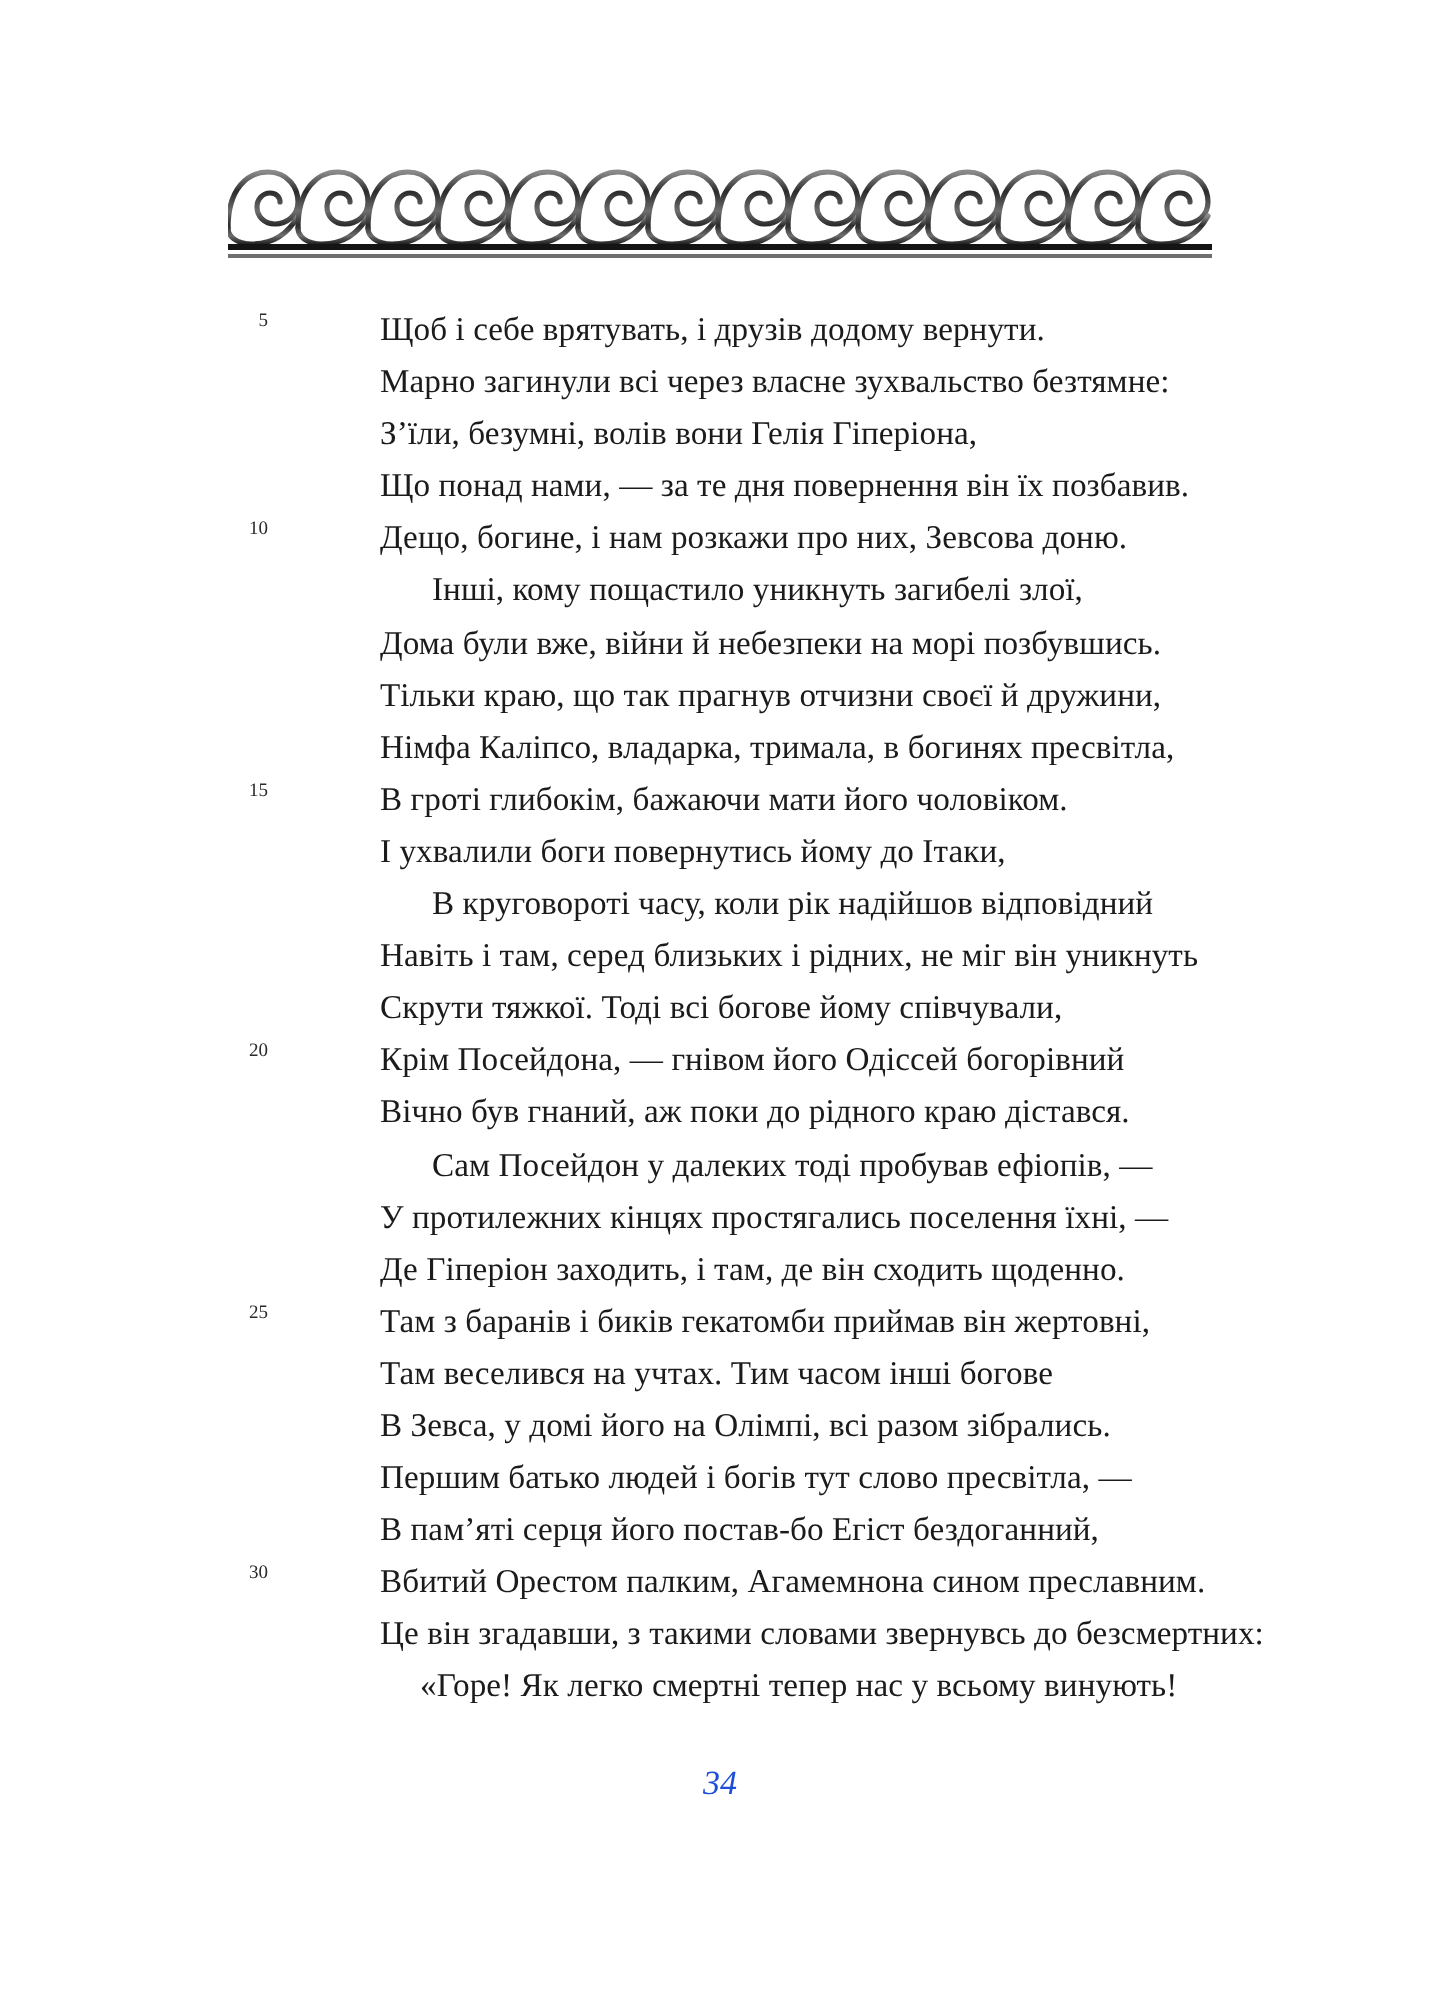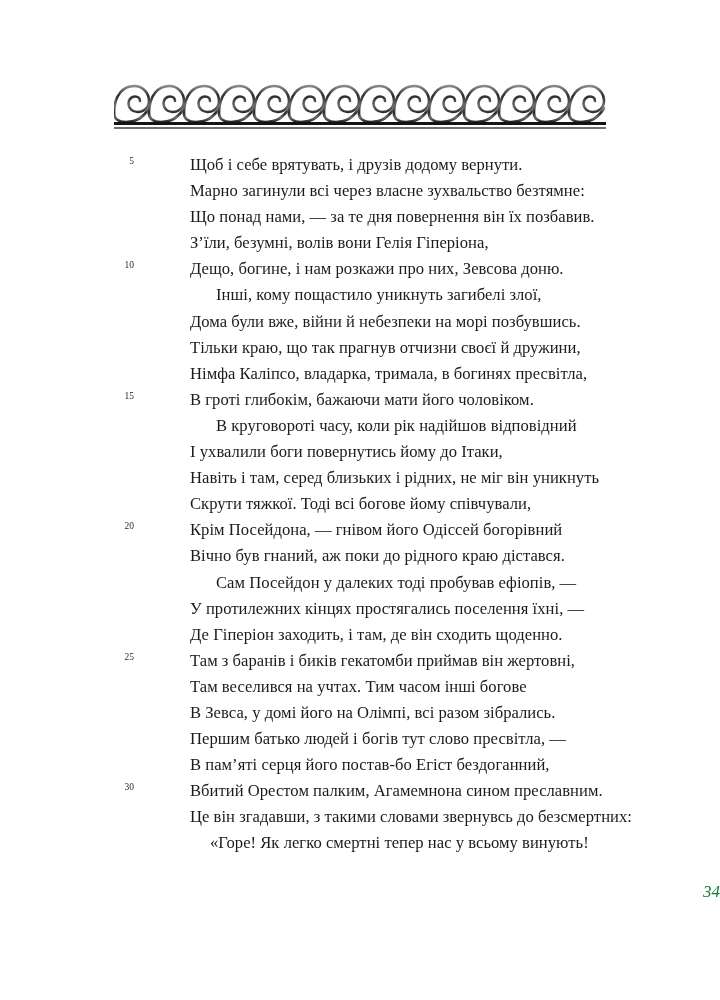--- a/index.html
+++ b/index.html
@@ -100,24 +100,24 @@
   .verse-line.quote-indent .line-text {
     left: 170px;
   }
 
   
   .folio {
     position: absolute;
     left: 0;
     top: 882px;
     width: 720px;
-    text-align: right;
+    text-align: center;
     font-size: 17px;
     font-style: italic;
-    color: #15803d;
+    color: #1d4ed8;
   }
 </style>
 </head>
 <body>
 
 <div class="page">
 
   <div class="ornament-block">
     <svg class="ornament-waves" viewBox="0 0 492 40" preserveAspectRatio="none">
       <defs>
@@ -170,26 +170,26 @@
     </div>
 
 
     <div class="verse-line">
       <div class="line-number"><span></span></div>
       <div class="line-text">Марно загинули всі через власне зухвальство безтямне:</div>
     </div>
 
     <div class="verse-line">
       <div class="line-number"><span></span></div>
+      <div class="line-text">З’їли, безумні, волів вони Гелія Гіперіона,</div>
+    </div>
+
+    <div class="verse-line">
+      <div class="line-number"><span></span></div>
       <div class="line-text">Що понад нами, — за те дня повернення він їх позбавив.</div>
-    </div>
-
-    <div class="verse-line">
-      <div class="line-number"><span></span></div>
-      <div class="line-text">З’їли, безумні, волів вони Гелія Гіперіона,</div>
     </div>
 
     <div class="verse-line">
       <div class="line-number"><span>10</span></div>
       <div class="line-text">Дещо, богине, і нам розкажи про них, Зевсова доню.</div>
     </div>
 
     <div class="verse-line indented">
       <div class="line-number"><span></span></div>
       <div class="line-text">Інші, кому пощастило уникнуть загибелі злої,</div>
@@ -208,28 +208,28 @@
     <div class="verse-line">
       <div class="line-number"><span></span></div>
       <div class="line-text">Німфа Каліпсо, владарка, тримала, в богинях пресвітла,</div>
     </div>
 
     <div class="verse-line">
       <div class="line-number"><span>15</span></div>
       <div class="line-text">В гроті глибокім, бажаючи мати його чоловіком.</div>
     </div>
 
+    <div class="verse-line">
+      <div class="line-number"><span></span></div>
+      <div class="line-text">І ухвалили боги повернутись йому до Ітаки,</div>
+    </div>
+
     <div class="verse-line indented">
       <div class="line-number"><span></span></div>
       <div class="line-text">В круговороті часу, коли рік надійшов відповідний</div>
-    </div>
-
-    <div class="verse-line">
-      <div class="line-number"><span></span></div>
-      <div class="line-text">І ухвалили боги повернутись йому до Ітаки,</div>
     </div>
 
     <div class="verse-line">
       <div class="line-number"><span></span></div>
       <div class="line-text">Навіть і там, серед близьких і рідних, не міг він уникнуть</div>
     </div>
 
     <div class="verse-line">
       <div class="line-number"><span></span></div>
       <div class="line-text">Скрути тяжкої. Тоді всі богове йому співчували,</div>

